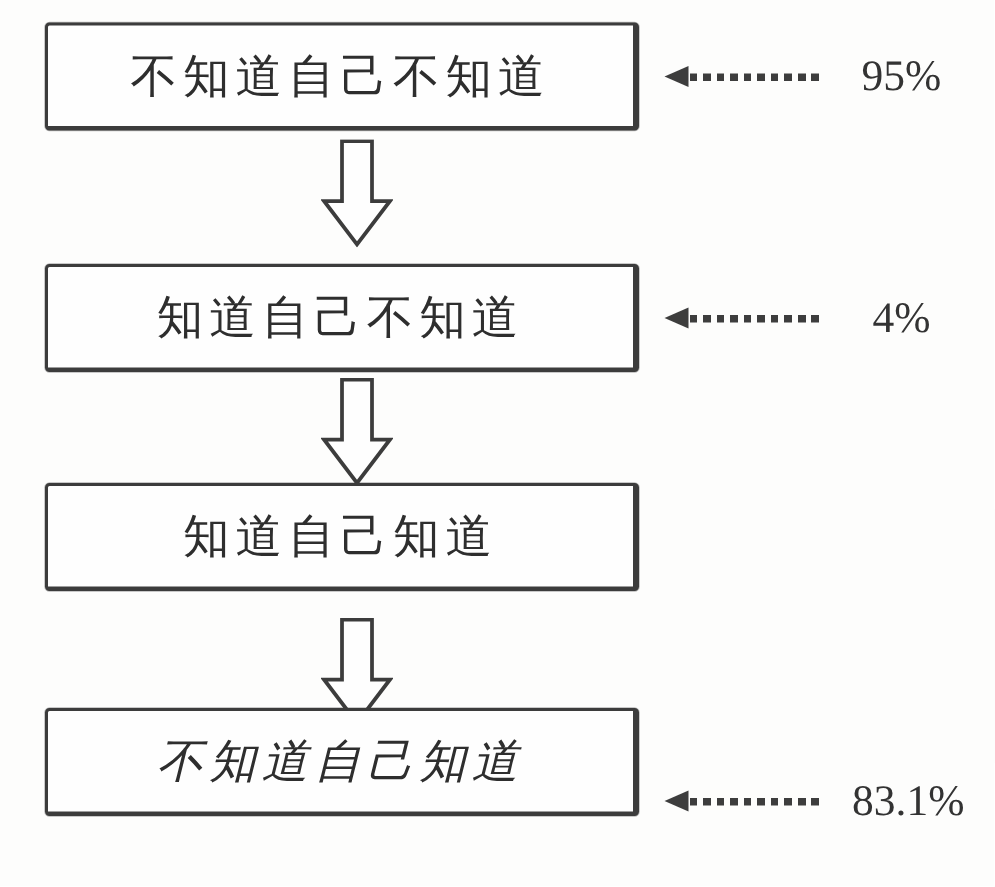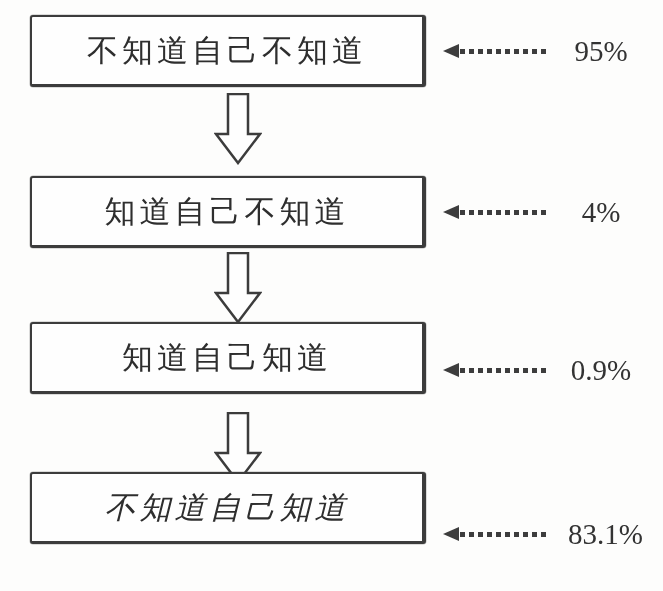--- a/index.html
+++ b/index.html
@@ -122,27 +122,20 @@
     <span class="percent">4%</span>
   </div>
 
   <svg class="down-arrow arrow-2" viewBox="0 0 48 72">
     <path d="M14 1 L34 1 L34 41 L46 41 L24 70 L2 41 L14 41 Z" fill="#fefefe" stroke="#3c3c3c" stroke-width="2.5" stroke-linejoin="miter"></path>
   </svg>
 
   <div class="flow-box box-3">
     <span class="flow-label">知道自己知道</span>
   </div>
-  <div class="annotation ann-3">
-    <span class="dotted-arrow">
-      <span class="arrow-head"></span>
-      <span class="arrow-dots"></span>
-    </span>
-    <span class="percent">0.9%</span>
-  </div>
 
   <svg class="down-arrow arrow-3" viewBox="0 0 48 72">
     <path d="M14 1 L34 1 L34 41 L46 41 L24 70 L2 41 L14 41 Z" fill="#fefefe" stroke="#3c3c3c" stroke-width="2.5" stroke-linejoin="miter"></path>
   </svg>
 
   <div class="flow-box box-4">
     <span class="flow-label">不知道自己知道</span>
   </div>
   <div class="annotation ann-4">
     <span class="dotted-arrow">

